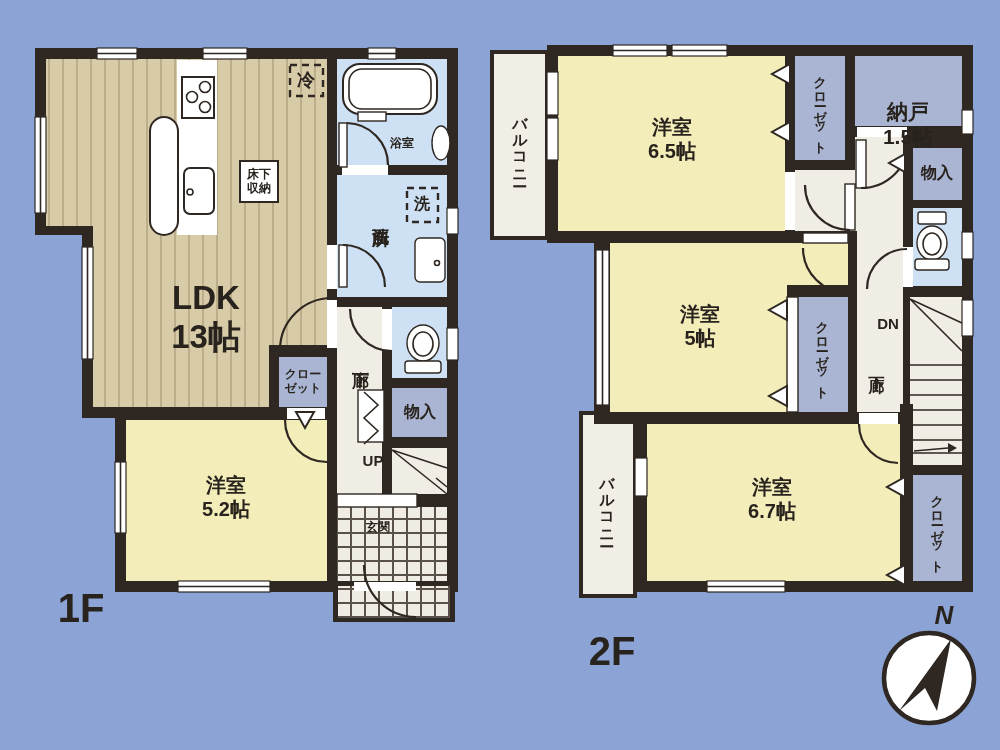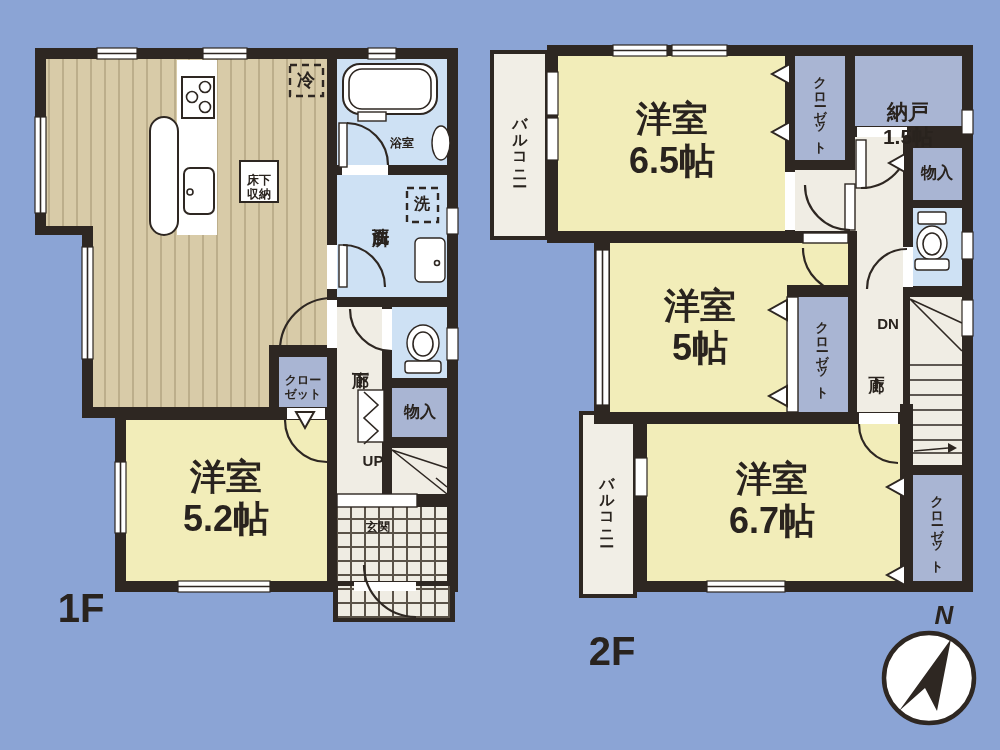--- a/index.html
+++ b/index.html
@@ -15,30 +15,30 @@
     font-weight:bold;line-height:1.18;text-align:center;white-space:nowrap;
     color:#29231E;
   }
   .lbl span{display:block;}
   .v{
     writing-mode:vertical-rl;text-orientation:upright;
     letter-spacing:1px;white-space:nowrap;
   }
   .fs40{font-size:40px;font-weight:800;margin-top:40px;}
   .fs34{font-size:33px;}
-  .fs29{font-size:36px;}
+  .fs29{font-size:20px;}
   .fs26{font-size:26px;font-style:italic;}
   .fs21{font-size:21px;}
   .fs19{font-size:12px;}
   .fs18{font-size:18px;}
   .fs17{font-size:17px;}
   .fs16{font-size:16px;text-align:right;}
   .fs15{font-size:15px;}
   .fs13{font-size:13px;}
-  .fs12{font-size:12px;margin-top:6px;}
+  .fs12{font-size:12px;}
   
   .wall{fill:#2E2722;}
   .yellow{fill:#F2EDB9;}
   .wet{fill:#CEE1F4;}
   .gray{fill:#A9B5D3;}
   .cream{fill:#F0EDE4;}
   .white{fill:#FFFFFF;}
   .fix{fill:#FFFFFF;stroke:#2E2722;stroke-width:2;}
   .fix1{fill:#FFFFFF;stroke:#2E2722;stroke-width:1.4;}
   .arc{fill:none;stroke:#2E2722;stroke-width:2.2;}
@@ -279,20 +279,24 @@
           <line x1="707" y1="586.5" x2="785" y2="586.5" class="thin"></line>
     </g>
   </g>
 
   <g>
     <circle cx="929" cy="678" r="45" fill="#FFFFFF" stroke="#2E2722" stroke-width="4.5"></circle>
     <polygon points="951,639 899,711 925,688 937,711" fill="#2E2722"></polygon>
   </g>
 </svg>
 
+<div class="lbl fs34" style="left:206px;top:318px;">
+  <span>LDK</span>
+  <span>13帖</span>
+</div>
 <div class="lbl fs29" style="left:226px;top:498px;">
   <span>洋室</span>
   <span>5.2帖</span>
 </div>
 <div class="lbl fs19" style="left:402px;top:143px;">浴室</div>
 <div class="lbl v fs17" style="left:380px;top:216px;">洗面所</div>
 <div class="lbl fs16" style="left:422px;top:204px;">洗</div>
 <div class="lbl fs18" style="left:306px;top:81px;">冷</div>
 <div class="lbl fs12" style="left:259px;top:181px;">
   <span>床下</span>

